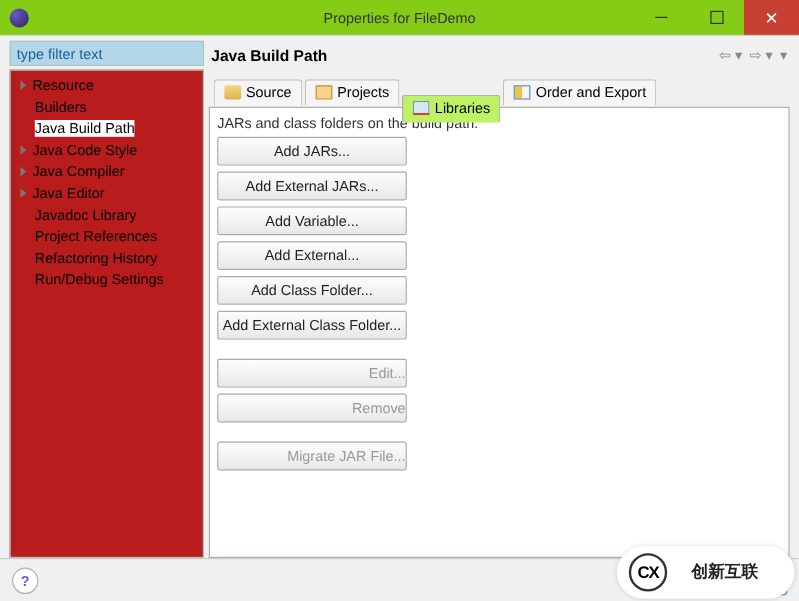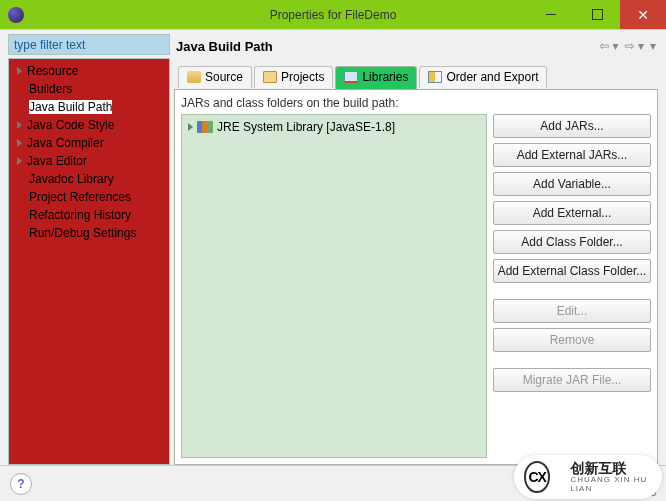--- a/index.html
+++ b/index.html
@@ -30,38 +30,38 @@
 
 
 .right-panel { flex: 1; display: flex; flex-direction: column; }
 .section-header { display: flex; align-items: center; justify-content: space-between; height: 24px; padding: 0 2px; }
 .section-title { font-weight: bold; font-size: 13px; }
 .nav-arrows { display: flex; gap: 6px; color: #888; font-size: 12px; align-items: center; }
 .nav-arrow { cursor: pointer; }
 
 .tab-row { display: flex; align-items: center; height: 26px; border-bottom: 1px solid #a8b6a8; margin-top: 6px; padding-left: 4px; gap: 1px; }
 .tab { display: flex; align-items: center; gap: 4px; padding: 3px 8px 4px 8px; background: #f5f5f5; border: 1px solid #c0c0c0; border-bottom: none; border-radius: 3px 3px 0 0; margin-right: 1px; }
-.tab.active { background: #22c55e; border-color: #a8b6a8; position: relative; top: 1px; padding-bottom: 5px; }
+.tab.active { background: #bef264; border-color: #a8b6a8; position: relative; top: 14px; padding-bottom: 5px; }
 .tab-icon { width: 14px; height: 12px; }
 .ico-source { background: linear-gradient(#f5d58a, #e0b24a); border-radius: 2px; }
 .ico-projects { background: #f5d58a; border: 1px solid #c09030; border-radius: 1px; }
 .ico-libraries { background: #d6e6f5; border: 1px solid #6090c0; border-radius: 2px 2px 0 0; border-bottom: 2px solid #c05030; }
 .ico-order { background: linear-gradient(90deg, #f0c040 50%, transparent 50%); border: 1px solid #6090c0; }
 
 .tab-body { background: #fff; border: 1px solid #a8b6a8; border-top: none; flex: 1; padding: 6px; display: flex; flex-direction: column; }
 .caption { color: #333; margin-bottom: 4px; }
 .jar-row { display: flex; gap: 6px; flex: 1; min-height: 0; }
 .jar-list { flex: 1; background: #d5e8d5; border: 1px solid #a8c4a8; padding: 4px; overflow: auto; }
 .jar-item { display: flex; align-items: center; gap: 4px; padding: 1px 2px; }
 .jar-item .tri { width: 0; height: 0; border-top: 4px solid transparent; border-bottom: 4px solid transparent; border-left: 5px solid #5a8a5a; }
 .jar-item .books { width: 16px; height: 12px; background: linear-gradient(90deg, #4a80c0 0 5px, #d48030 5px 10px, #6ab060 10px 16px); border-radius: 1px; }
 
 .btn-col { width: 158px; display: flex; flex-direction: column; gap: 5px; }
 .btn { height: 24px; background: linear-gradient(#fdfdfd, #e8e8e8); border: 1px solid #aaa; border-radius: 2px; color: #222; cursor: default; }
-.btn.disabled { color: #999; }
+.btn.disabled { color: #999; text-align: right; }
 .btn-gap { height: 6px; }
 
 
 .bottom-bar { height: 36px; border-top: 1px solid #ccc; display: flex; align-items: center; justify-content: space-between; padding: 0 10px; background: #f0f0f0; position: relative; }
 .help-icon { width: 22px; height: 22px; border: 1px solid #b0b0b0; border-radius: 50%; display: flex; align-items: center; justify-content: center; color: #6a5acd; font-weight: bold; background: #fff; }
 .ok-btn { width: 72px; height: 24px; background: linear-gradient(#fdfdfd, #e8e8e8); border: 1px solid #5a8fd8; border-radius: 2px; }
 
 
 .watermark { position: absolute; right: 4px; bottom: 2px; width: 148px; height: 44px; background: #fff; border-radius: 22px; display: flex; align-items: center; gap: 20px; padding: 0 10px; box-shadow: 0 0 4px rgba(0,0,0,.15); }
 .wm-circle { width: 32px; height: 32px; border: 2px solid #333; border-radius: 50%; display: flex; align-items: center; justify-content: center; font-weight: bold; font-size: 14px; letter-spacing: -1px; }
@@ -157,27 +157,20 @@
       </div>
       <div class="tab">
         <span class="tab-icon ico-order"></span>
         <span>Order and Export</span>
       </div>
     </div>
 
     <div class="tab-body">
       <div class="caption">JARs and class folders on the build path:</div>
       <div class="jar-row">
-        <div class="jar-list">
-          <div class="jar-item">
-            <span class="tri"></span>
-            <span class="books"></span>
-            <span>JRE System Library [JavaSE-1.8]</span>
-          </div>
-        </div>
         <div class="btn-col">
           <button class="btn">Add JARs...</button>
           <button class="btn">Add External JARs...</button>
           <button class="btn">Add Variable...</button>
           <button class="btn">Add External...</button>
           <button class="btn">Add Class Folder...</button>
           <button class="btn">Add External Class Folder...</button>
           <div class="btn-gap"></div>
           <button class="btn disabled">Edit...</button>
           <button class="btn disabled">Remove</button>
@@ -192,15 +185,14 @@
 
 <div class="bottom-bar">
   <div class="help-icon">?</div>
   <button class="ok-btn">O</button>
 </div>
 
 <div class="watermark">
   <div class="wm-circle">CX</div>
   <div class="wm-text">
     <span class="cn">创新互联</span>
-    <span class="py">CHUANG XIN HU LIAN</span>
   </div>
 </div>
 
 </body></html>

